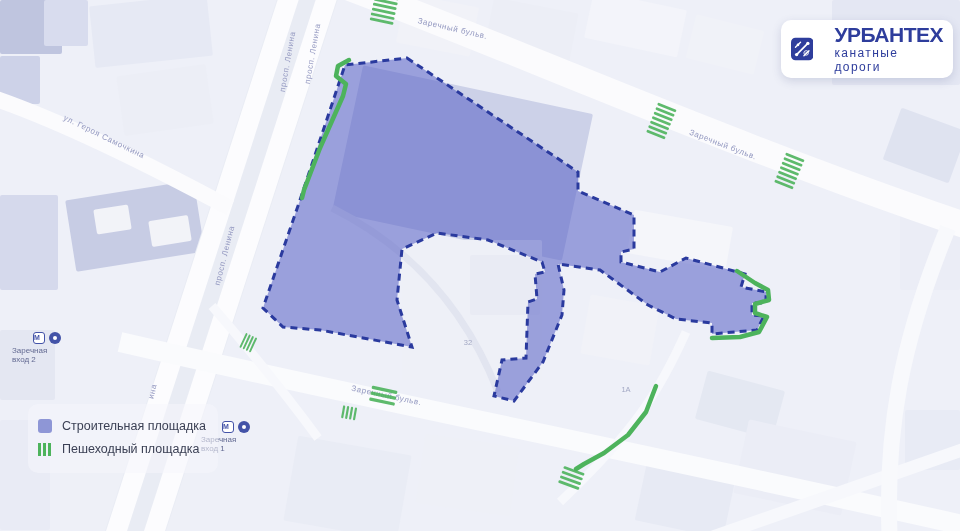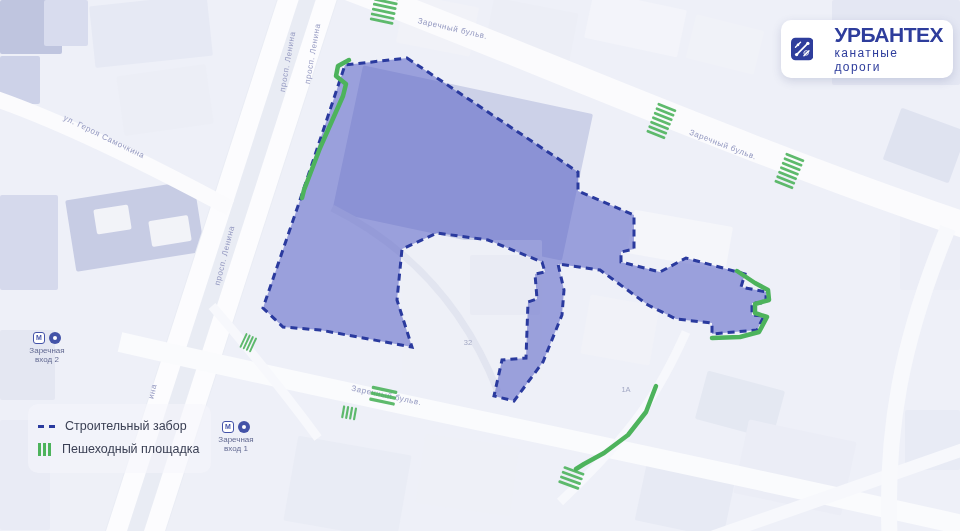--- a/index.html
+++ b/index.html
@@ -18,21 +18,21 @@
   .sw-cross{width:14px;height:13px;flex:0 0 auto;
             background:repeating-linear-gradient(to right,#4db35c 0 2.5px,transparent 2.5px 5.2px);}
   
   .logo-card{position:absolute;left:781px;top:20px;width:172px;height:58px;background:#ffffff;
              border-radius:10px;box-shadow:0 3px 10px rgba(60,70,130,0.18);
              display:flex;align-items:center;gap:21px;padding:0 10px;box-sizing:border-box;}
   .logo-text{display:flex;flex-direction:column;}
   .logo-name{font-size:21px;font-weight:bold;color:#2e3d9c;letter-spacing:-0.5px;line-height:20px;}
   .logo-tagline{font-size:12px;color:#2e3d9c;letter-spacing:1.4px;margin-top:1px;}
   
-  .metro{position:absolute;width:70px;transform:translateX(-50%);text-align:center;}
+  .metro{position:absolute;width:70px;transform:translateX(-50%);}
   .badges{display:flex;justify-content:center;gap:4px;}
   .badge-m{width:10px;height:10px;border:1.5px solid #4353a8;border-radius:3px;background:#fff;
            color:#4353a8;font-size:7px;font-weight:bold;line-height:10px;}
   .badge-c{width:12px;height:12px;border-radius:50%;background:#4353a8;position:relative;}
   .badge-c::after{content:"";position:absolute;left:4px;top:4px;width:4px;height:4px;
                   border-radius:50%;background:#fff;}
   .metro-label{margin-top:2px;font-size:8px;line-height:9px;color:#636a92;}
   .bldg-label{position:absolute;font-size:7.5px;color:#a3a8c4;transform:translate(-50%,-50%);}
 </style>
 </head>
@@ -173,22 +173,22 @@
       </div>
     </div>
 
   <div class="layer" id="bldg-layer">
       <div class="bldg-label" style="left: 468px; top: 342px;">32</div>
       <div class="bldg-label" style="left: 626px; top: 389px;">1А</div>
     </div>
 
   <div class="legend">
     <div class="lg-row">
-      <span class="sw-fence"></span>
-      <span class="lg-label">Строительный забор</span>
+      <span class="sw-site"></span>
+      <span class="lg-label">Строительная площадка</span>
     </div>
     <div class="lg-row">
       <span class="sw-cross"></span>
       <span class="lg-label">Пешеходный площадка</span>
     </div>
   </div>
 
   <div class="logo-card">
     <svg width="40" height="40" viewBox="0 0 40 40">
       <rect x="0" y="0" width="40" height="40" rx="8" fill="#2e3d9c"></rect>

